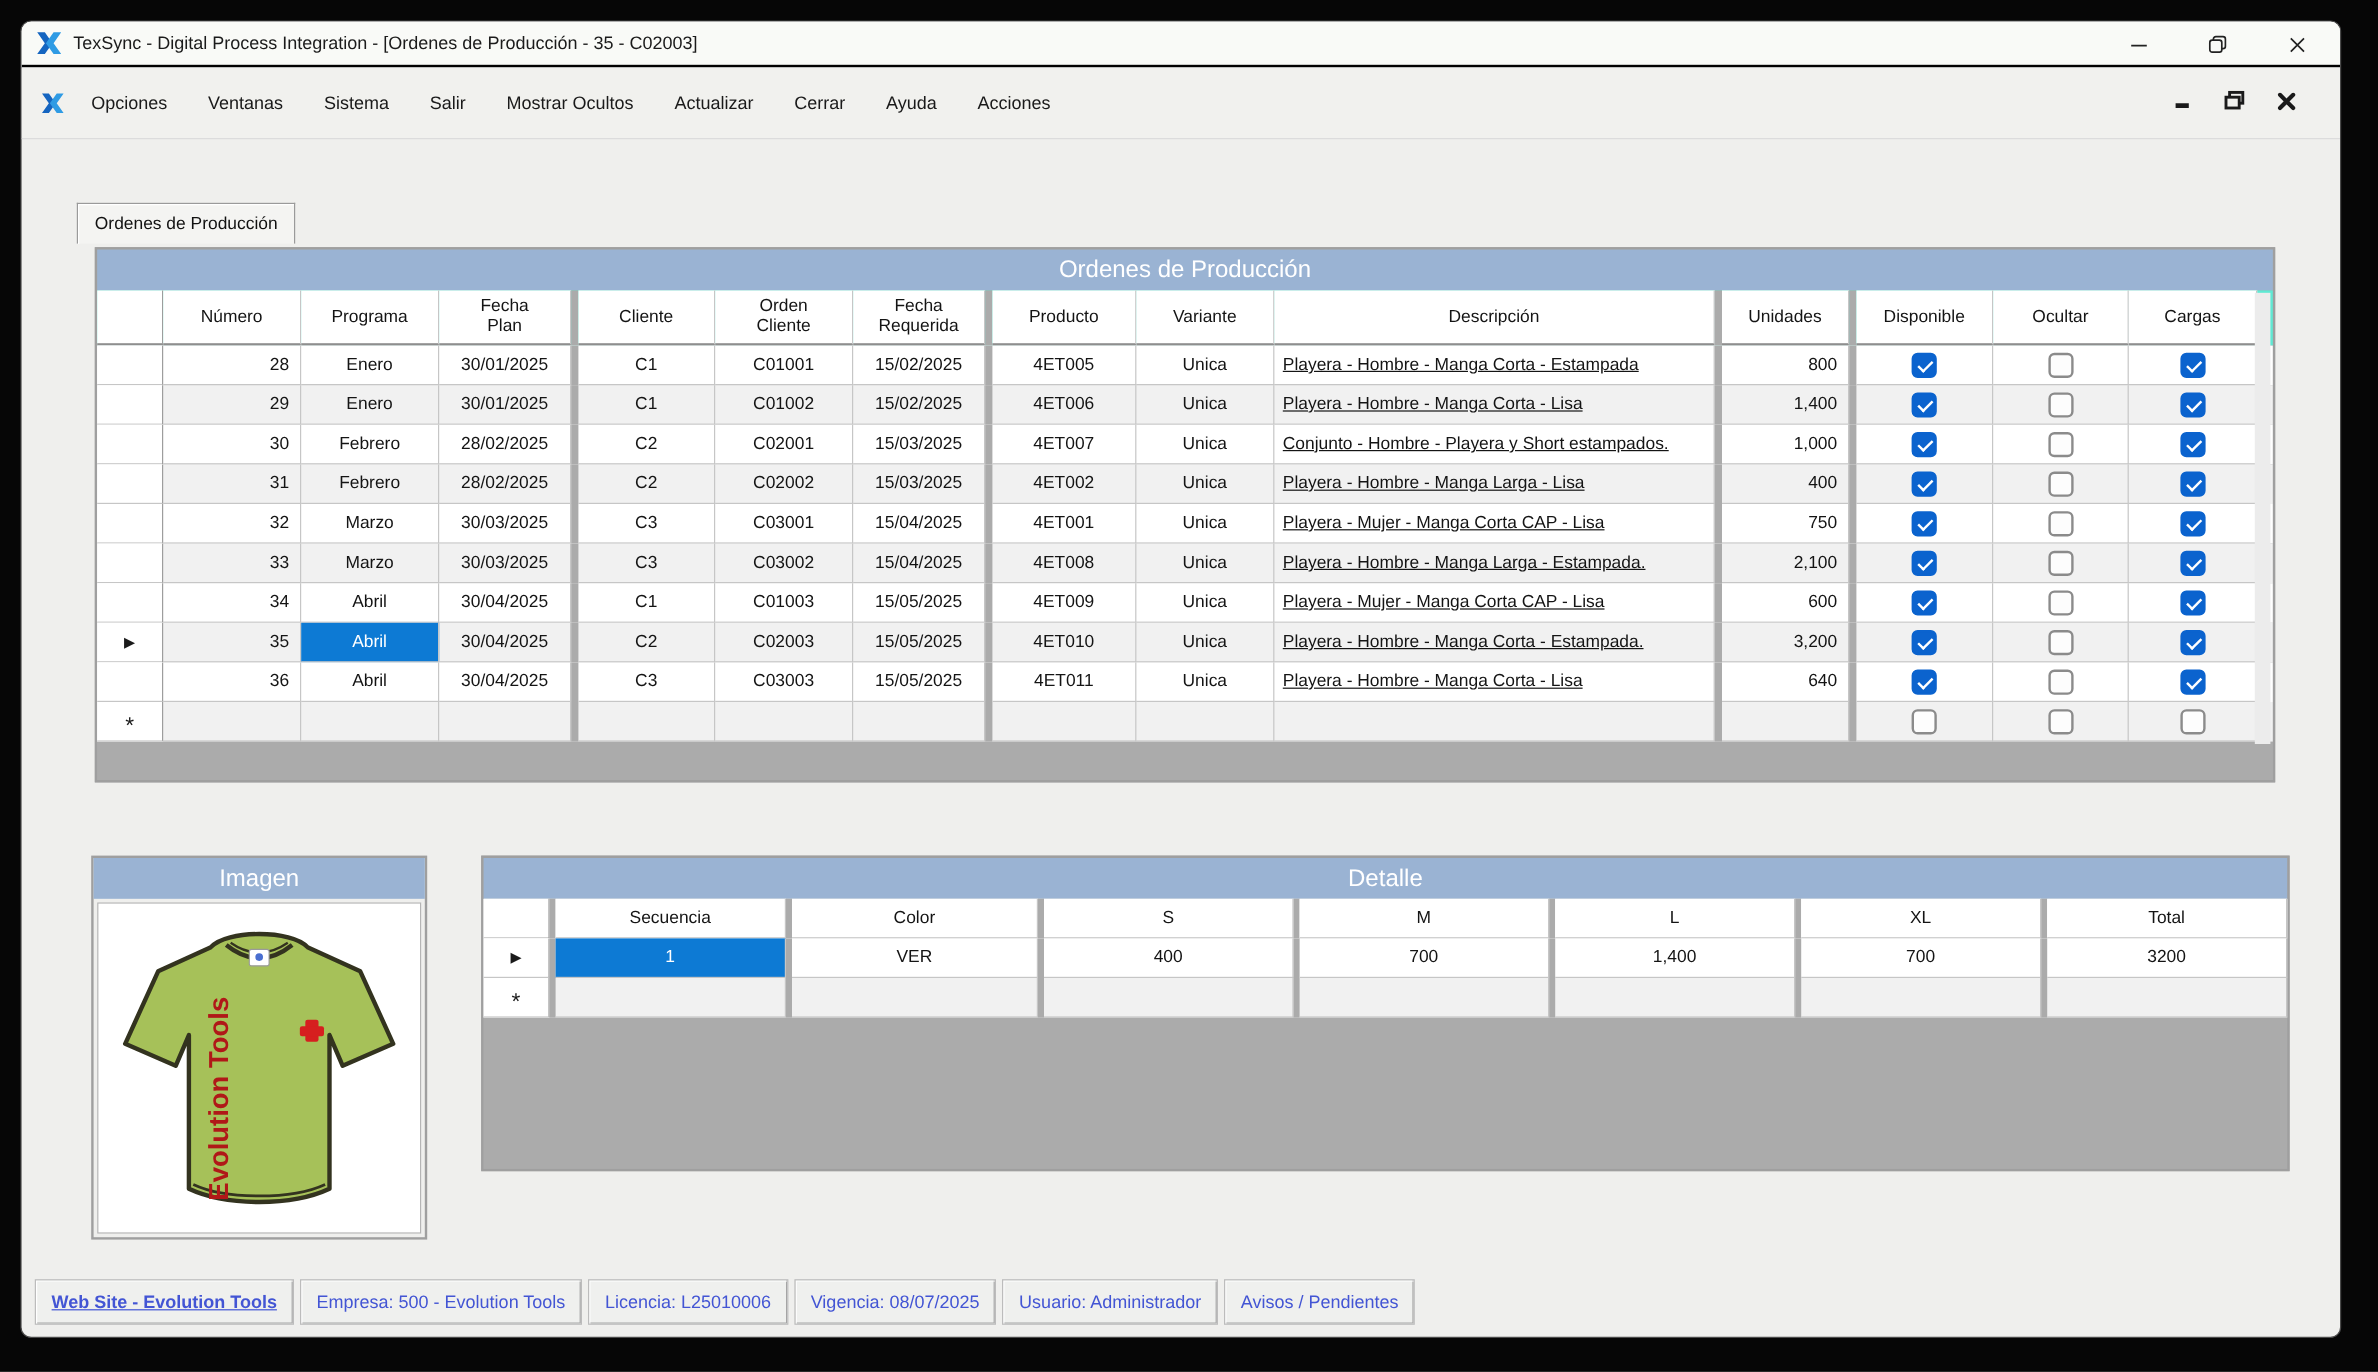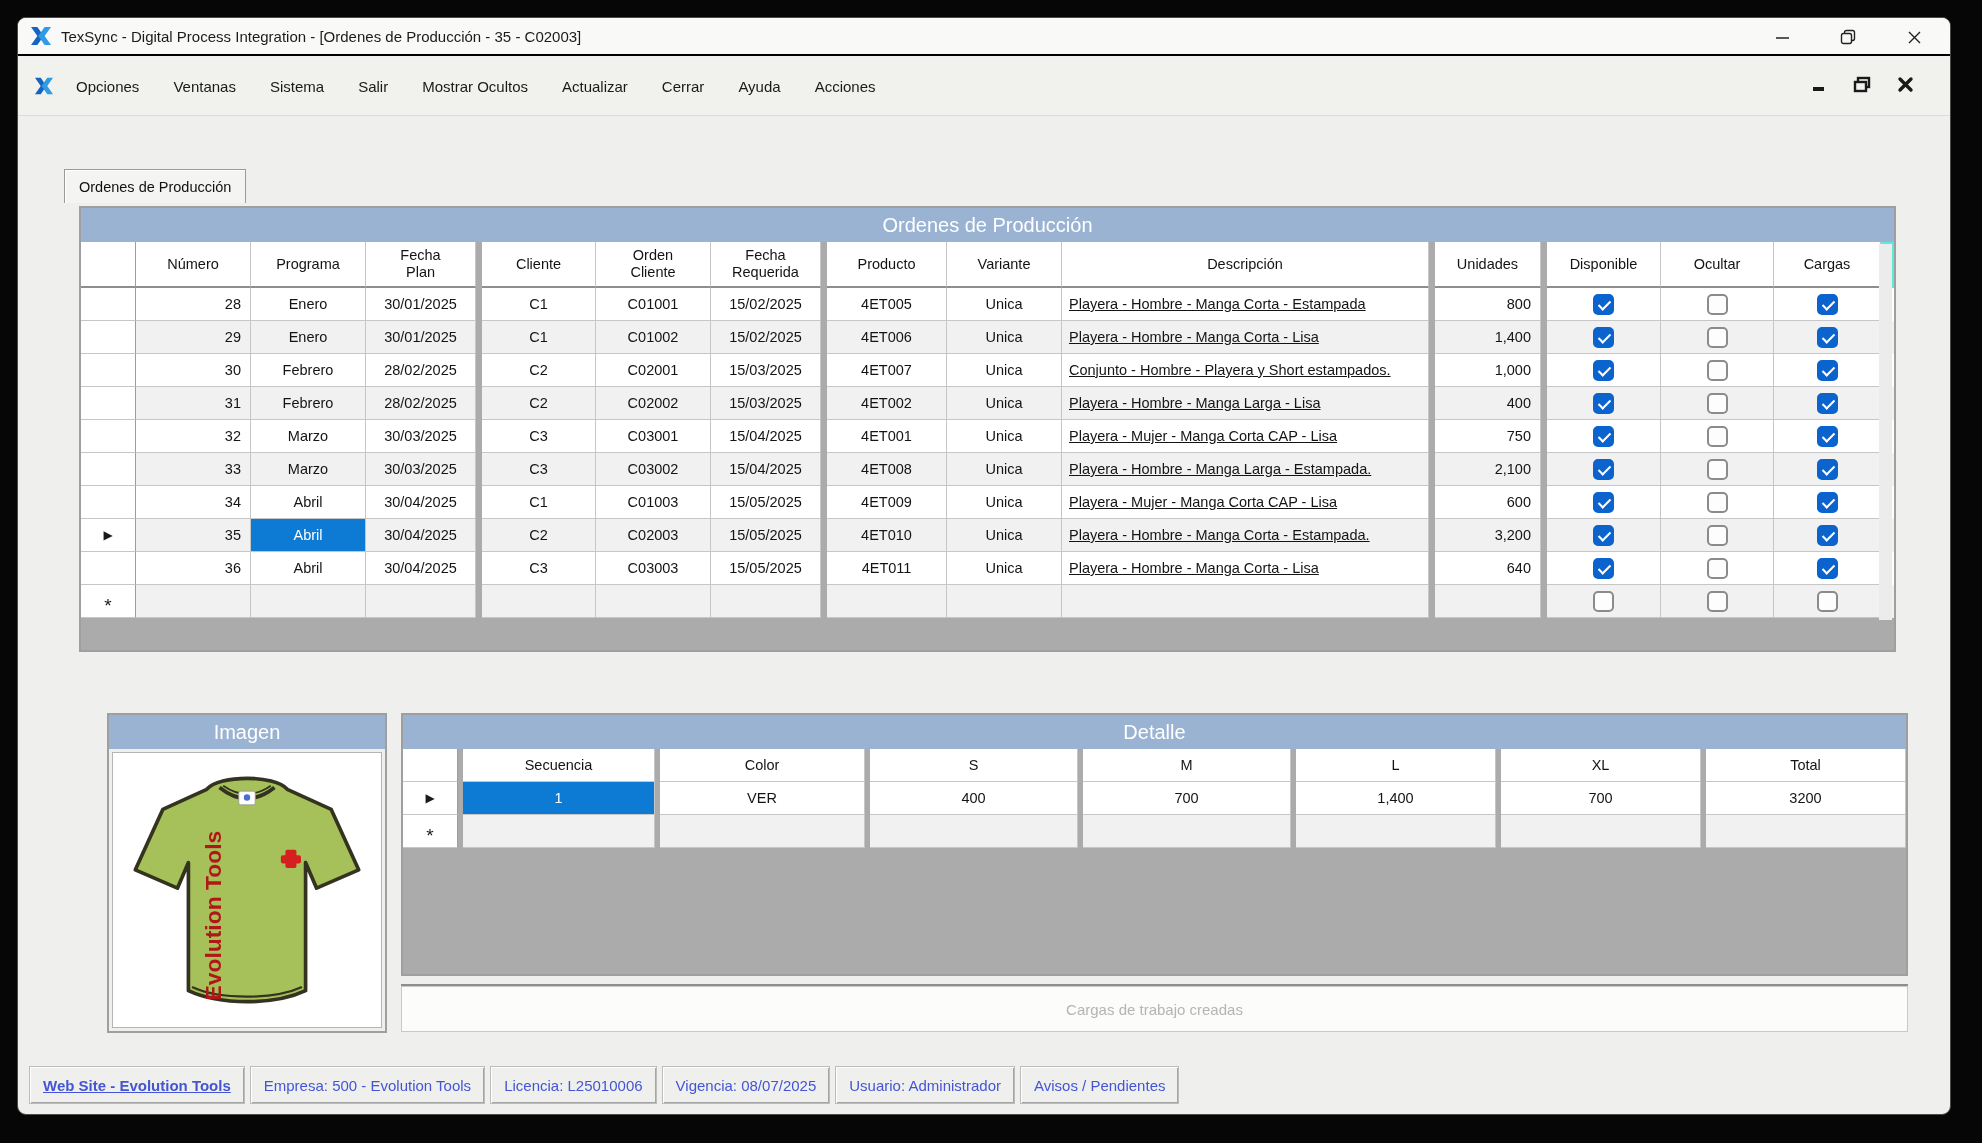--- a/index.html
+++ b/index.html
@@ -59,21 +59,21 @@
   .gray-fill { flex:1; background:#ababab; }
   .vscroll { position:absolute; right:2px; top:36px; width:13px; height:376px; background:#ececec; }
 
   .c-sel{width:55px}.c-num{width:115px}.c-prog{width:115px}.c-fplan{width:110px}
   .c-cli{width:114px}.c-ocli{width:115px}.c-freq{width:110px}
   .c-prod{width:120px}.c-var{width:115px}.c-desc{width:367px}
   .c-uni{width:106px}.c-disp{width:114px}.c-ocu{width:113px}.c-car{width:107px}
 
   
   .imagen { position:absolute; left:58px; top:695px; width:280px; height:320px;
-            border:2px solid #9f9f9f; background:#efefed; display:flex; flex-direction:column;margin-left:31px; }
+            border:2px solid #9f9f9f; background:#efefed; display:flex; flex-direction:column; }
   .img-box { flex:1; margin:3px; background:#fff; border:1px solid #b5b5b5;
              display:flex; align-items:center; justify-content:center; }
 
   
   .detalle { position:absolute; left:383px; top:695px; width:1507px; height:263px;
              border:2px solid #9f9f9f; background:#ababab; display:flex; flex-direction:column; }
   .dsep { width:5px; background:#ababab; border:none; flex:none; align-self:stretch; }
   .d-sel{width:55px}.d-sec{width:192px}.d-col{width:205px}.d-s{width:208px}
   .d-m{width:208px}.d-l{width:200px}.d-xl{width:200px}.d-tot{flex:1}
   .detalle .hcell { height:33px; border-bottom:1px solid #c6c6c6; }
@@ -573,33 +573,30 @@
       <div class="cell d-l"></div>
       <div class="dsep"></div>
       <div class="cell d-xl"></div>
       <div class="dsep"></div>
       <div class="cell d-tot"></div>
     </div>
 
     <div class="gray-fill"></div>
   </div>
 
-  <div class="cargas-bar">
-    <span>Cargas de trabajo creadas</span>
+
+  <div class="statusbar">
+
+      <div class="status-panel link">Web Site - Evolution Tools</div>
+
+      <div class="status-panel">Empresa: 500 - Evolution Tools</div>
+
+      <div class="status-panel">Licencia: L25010006</div>
+
+      <div class="status-panel">Vigencia: 08/07/2025</div>
+
+      <div class="status-panel">Usuario: Administrador</div>
+
+      <div class="status-panel">Avisos / Pendientes</div>
+
   </div>
 
-  <div class="statusbar">
-
-      <div class="status-panel link">Web Site - Evolution Tools</div>
-
-      <div class="status-panel">Empresa: 500 - Evolution Tools</div>
-
-      <div class="status-panel">Licencia: L25010006</div>
-
-      <div class="status-panel">Vigencia: 08/07/2025</div>
-
-      <div class="status-panel">Usuario: Administrador</div>
-
-      <div class="status-panel">Avisos / Pendientes</div>
-
-  </div>
-
 </div>
 
 </body></html>

